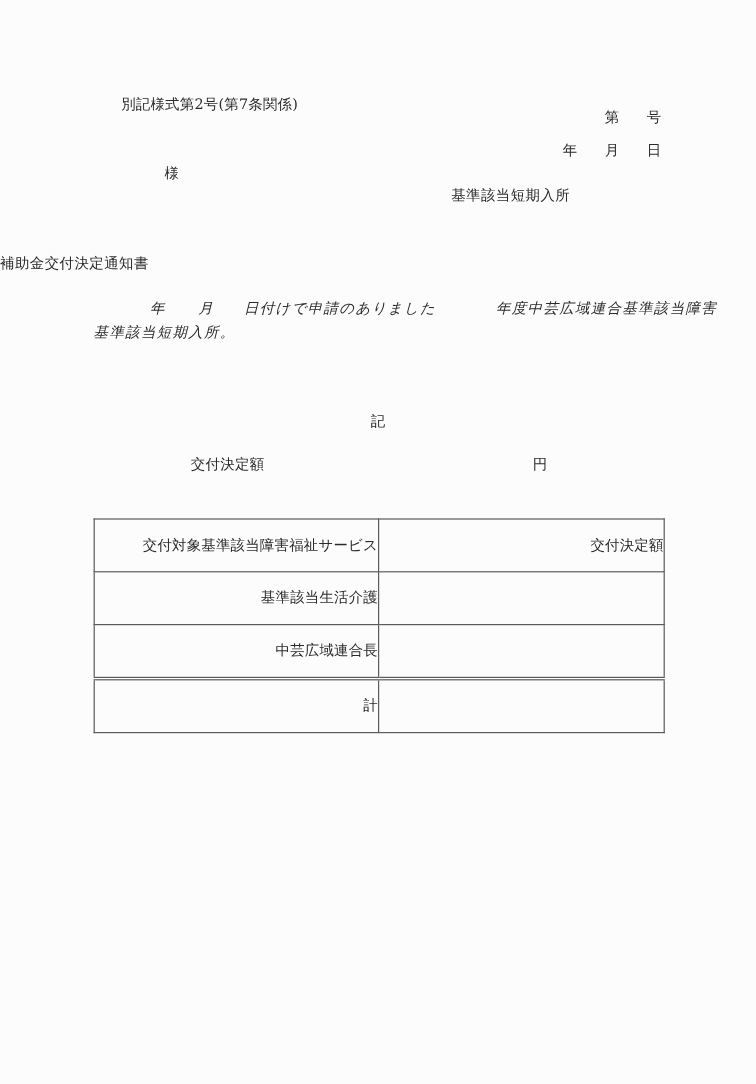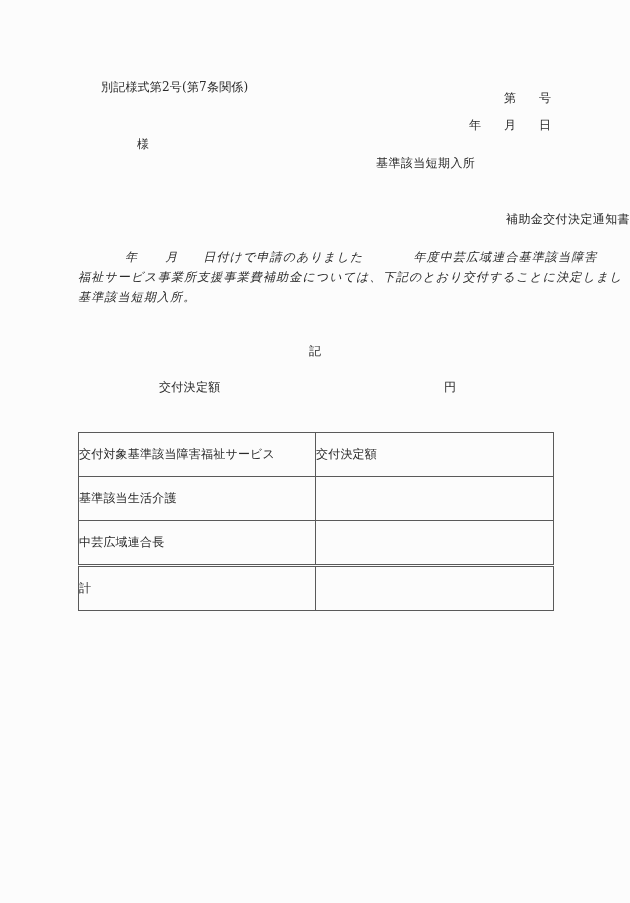--- a/index.html
+++ b/index.html
@@ -18,21 +18,21 @@
     }
     .abs { position: absolute; white-space: nowrap; line-height: 16px; }
     .form-id { left: 78px; top: 79px; letter-spacing: 0.2px; margin-left: 23px; }
     .doc-no { left: 504px; top: 90px; }
     .doc-no span, .doc-date span { display: inline-block; }
     .doc-date { left: 469px; top: 117px; }
     .gap1 { width: 23px; }
     .gap2 { width: 23px; }
     .recipient { left: 137px; top: 136px; }
     .sender { left: 376px; top: 155px; letter-spacing: 0.4px; }
-    .title { left: 0; width: 630px; text-align: right; top: 211px; letter-spacing: 0.4px; }
+    .title { left: 0; width: 630px; text-align: left; top: 211px; letter-spacing: 0.4px; }
 
     .body-para {
       position: absolute;
       left: 78px;
       top: 247px;
       width: 476px;
       font-size: 12px;
       letter-spacing: 1.15px;
       line-height: 20px;
       white-space: nowrap;
@@ -52,21 +52,21 @@
       left: 78px;
       top: 432px;
       width: 475px;
       border-collapse: collapse;
       table-layout: fixed;
     }
     .grant-table td {
       border: 1px solid #5a5a5a;
       height: 43px;
       padding: 0;
-      text-align: left;
+      text-align: right;
       vertical-align: middle;
       font-size: 12px;
       letter-spacing: 0.2px;
     }
     .grant-table col.c1 { width: 237px; }
     .grant-table col.c2 { width: 238px; }
     .grant-table tr.total td { border-top: 3px double #5a5a5a; }
   </style>
 </head>
 <body>
@@ -82,21 +82,20 @@
 </div>
 
 <div class="abs recipient">様</div>
 
 <div class="abs sender">基準該当短期入所</div>
 
 <div class="abs title">補助金交付決定通知書</div>
 
 <div class="body-para">
   <span class="line"><span class="sp-indent"></span><span>年</span><span class="sp-a"></span><span>月</span><span class="sp-b"></span><span>日付けで申請のありました</span><span class="sp-c"></span><span>年度中芸広域連合基準該当障害</span></span>
-  <span class="line">福祉サービス事業所支援事業費補助金については、下記のとおり交付することに決定しまし</span>
   <span class="line">基準該当短期入所。</span>
 </div>
 
 <div class="abs ki">記</div>
 
 <div class="abs amount-label">交付決定額</div>
 <div class="abs amount-unit">円</div>
 
 <table class="grant-table">
   <colgroup>

